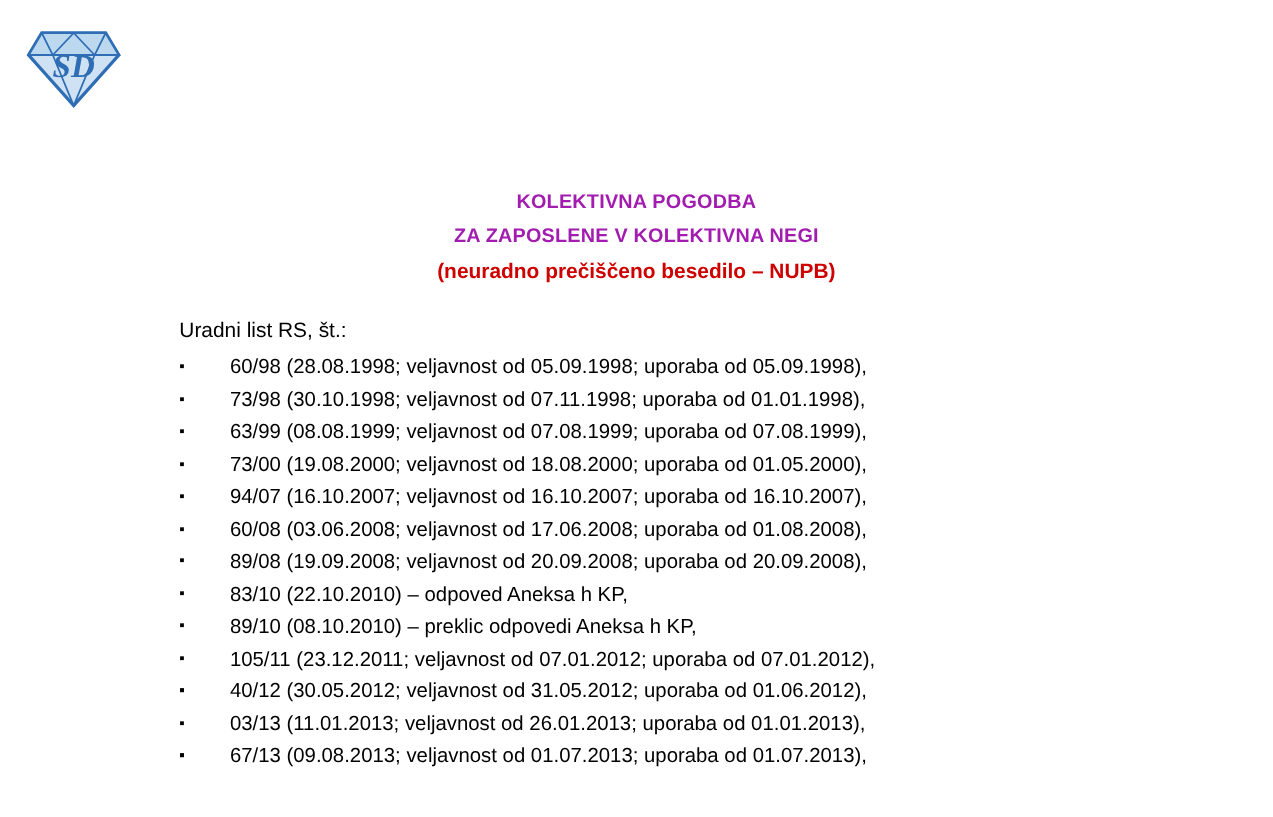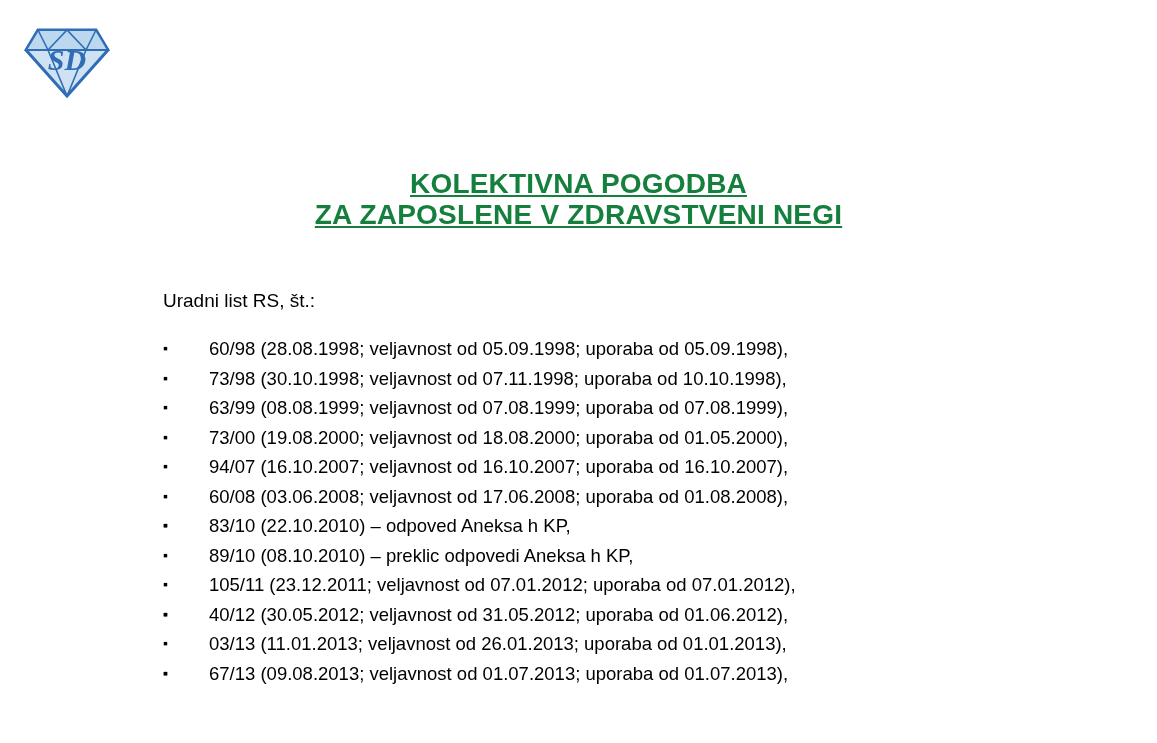--- a/index.html
+++ b/index.html
@@ -25,46 +25,45 @@
   }
 
   #title-block {
     position: absolute;
     left: 0;
     top: 168px;
     width: 1157px;
     text-align: center;
   }
   .title-line {
-    font-size: 28px;
+    font-size: 18px;
     font-weight: bold;
     line-height: 31px;
     letter-spacing: 0.2px;
-    color: #15803d;
-    text-decoration: underline;
+    color: #a21caf;
   }
   .subtitle-line {
     font-size: 19px;
     font-weight: bold;
     color: #ce0000;
     line-height: 28px;
     margin-top: 4px;
   }
 
   #source-block {
     position: absolute;
     left: 163px;
     top: 288px;
     width: 960px;
   }
   .source-label {
     font-size: 19px;
     line-height: 26px;
     color: #000000;
-    margin-bottom: 20px;
+    margin-bottom: 4px;
   }
 
   ul.entries {
     list-style: none;
     margin: 0;
     padding: 0;
   }
   ul.entries li {
     position: relative;
     font-size: 18.5px;
@@ -93,33 +92,34 @@
     <path d="M2 26 L84 26" stroke="#2f6db5" stroke-width="2"></path>
     <path d="M14 6 L24 26 L43 72" fill="none" stroke="#2f6db5" stroke-width="1.6"></path>
     <path d="M72 6 L62 26 L43 72" fill="none" stroke="#2f6db5" stroke-width="1.6"></path>
     <path d="M24 26 L43 6 L62 26" fill="none" stroke="#2f6db5" stroke-width="1.6"></path>
     <text x="43" y="46" text-anchor="middle" font-family="Liberation Serif, serif" font-size="30" font-style="italic" font-weight="bold" fill="#2f6db5">SD</text>
   </svg>
 </div>
 
 <div id="title-block">
   <div class="title-line">KOLEKTIVNA POGODBA</div>
-  <div class="title-line">ZA ZAPOSLENE V ZDRAVSTVENI NEGI</div>
+  <div class="title-line">ZA ZAPOSLENE V KOLEKTIVNA NEGI</div>
+  <div class="subtitle-line">(neuradno prečiščeno besedilo – NUPB)</div>
 </div>
 
 <div id="source-block">
   <div class="source-label">Uradni list RS, št.:</div>
   <ul class="entries" id="entries-list">
       <li><span class="bullet">▪</span><span>60/98 (28.08.1998; veljavnost od 05.09.1998; uporaba od 05.09.1998),</span></li>
-      <li><span class="bullet">▪</span><span>73/98 (30.10.1998; veljavnost od 07.11.1998; uporaba od 10.10.1998),</span></li>
+      <li><span class="bullet">▪</span><span>73/98 (30.10.1998; veljavnost od 07.11.1998; uporaba od 01.01.1998),</span></li>
       <li><span class="bullet">▪</span><span>63/99 (08.08.1999; veljavnost od 07.08.1999; uporaba od 07.08.1999),</span></li>
       <li><span class="bullet">▪</span><span>73/00 (19.08.2000; veljavnost od 18.08.2000; uporaba od 01.05.2000),</span></li>
       <li><span class="bullet">▪</span><span>94/07 (16.10.2007; veljavnost od 16.10.2007; uporaba od 16.10.2007),</span></li>
       <li><span class="bullet">▪</span><span>60/08 (03.06.2008; veljavnost od 17.06.2008; uporaba od 01.08.2008),</span></li>
-      <li><span class="bullet">▪</span></li>
+      <li><span class="bullet">▪</span><span>89/08 (19.09.2008; veljavnost od 20.09.2008; uporaba od 20.09.2008),</span></li>
       <li><span class="bullet">▪</span><span>83/10 (22.10.2010) – odpoved Aneksa h KP,</span></li>
       <li><span class="bullet">▪</span><span>89/10 (08.10.2010) – preklic odpovedi Aneksa h KP,</span></li>
       <li><span class="bullet">▪</span><span>105/11 (23.12.2011; veljavnost od 07.01.2012; uporaba od 07.01.2012),</span></li>
       <li><span class="bullet">▪</span></li>
       <li><span class="bullet">▪</span><span>40/12 (30.05.2012; veljavnost od 31.05.2012; uporaba od 01.06.2012),</span></li>
       <li><span class="bullet">▪</span><span>03/13 (11.01.2013; veljavnost od 26.01.2013; uporaba od 01.01.2013),</span></li>
       <li><span class="bullet">▪</span></li>
       <li><span class="bullet">▪</span><span>67/13 (09.08.2013; veljavnost od 01.07.2013; uporaba od 01.07.2013),</span></li>
     </ul>
 </div>

